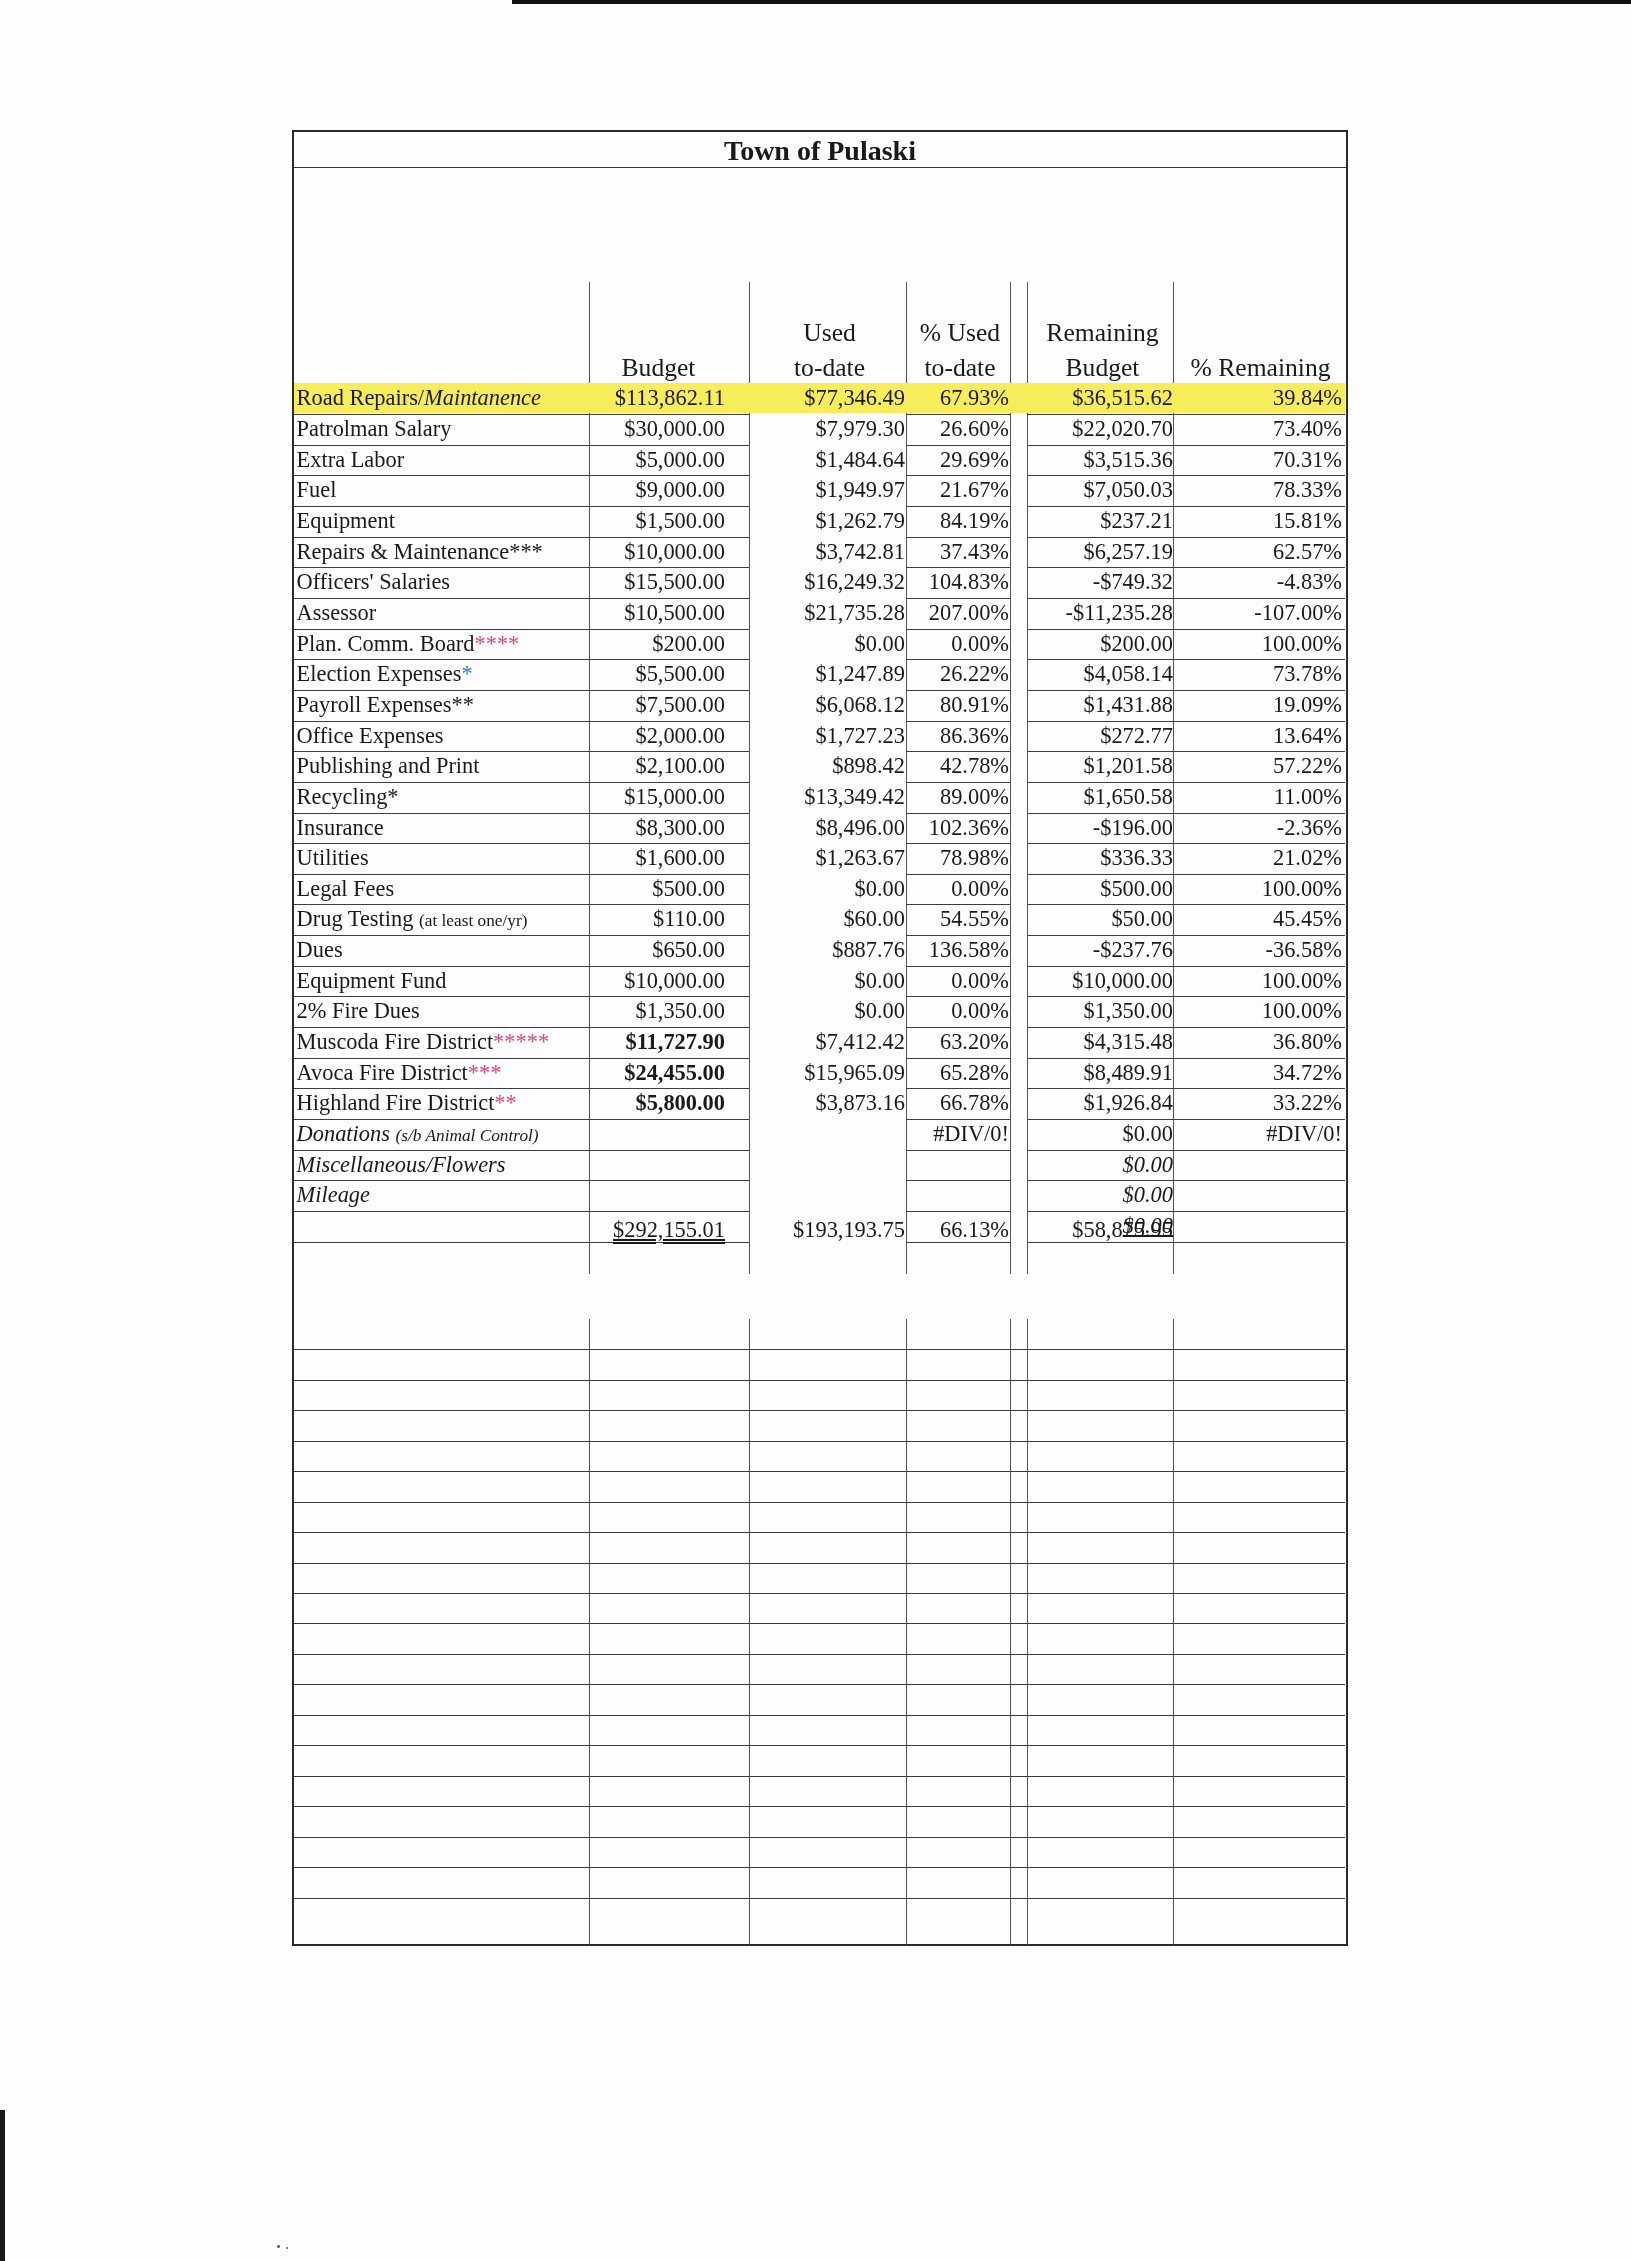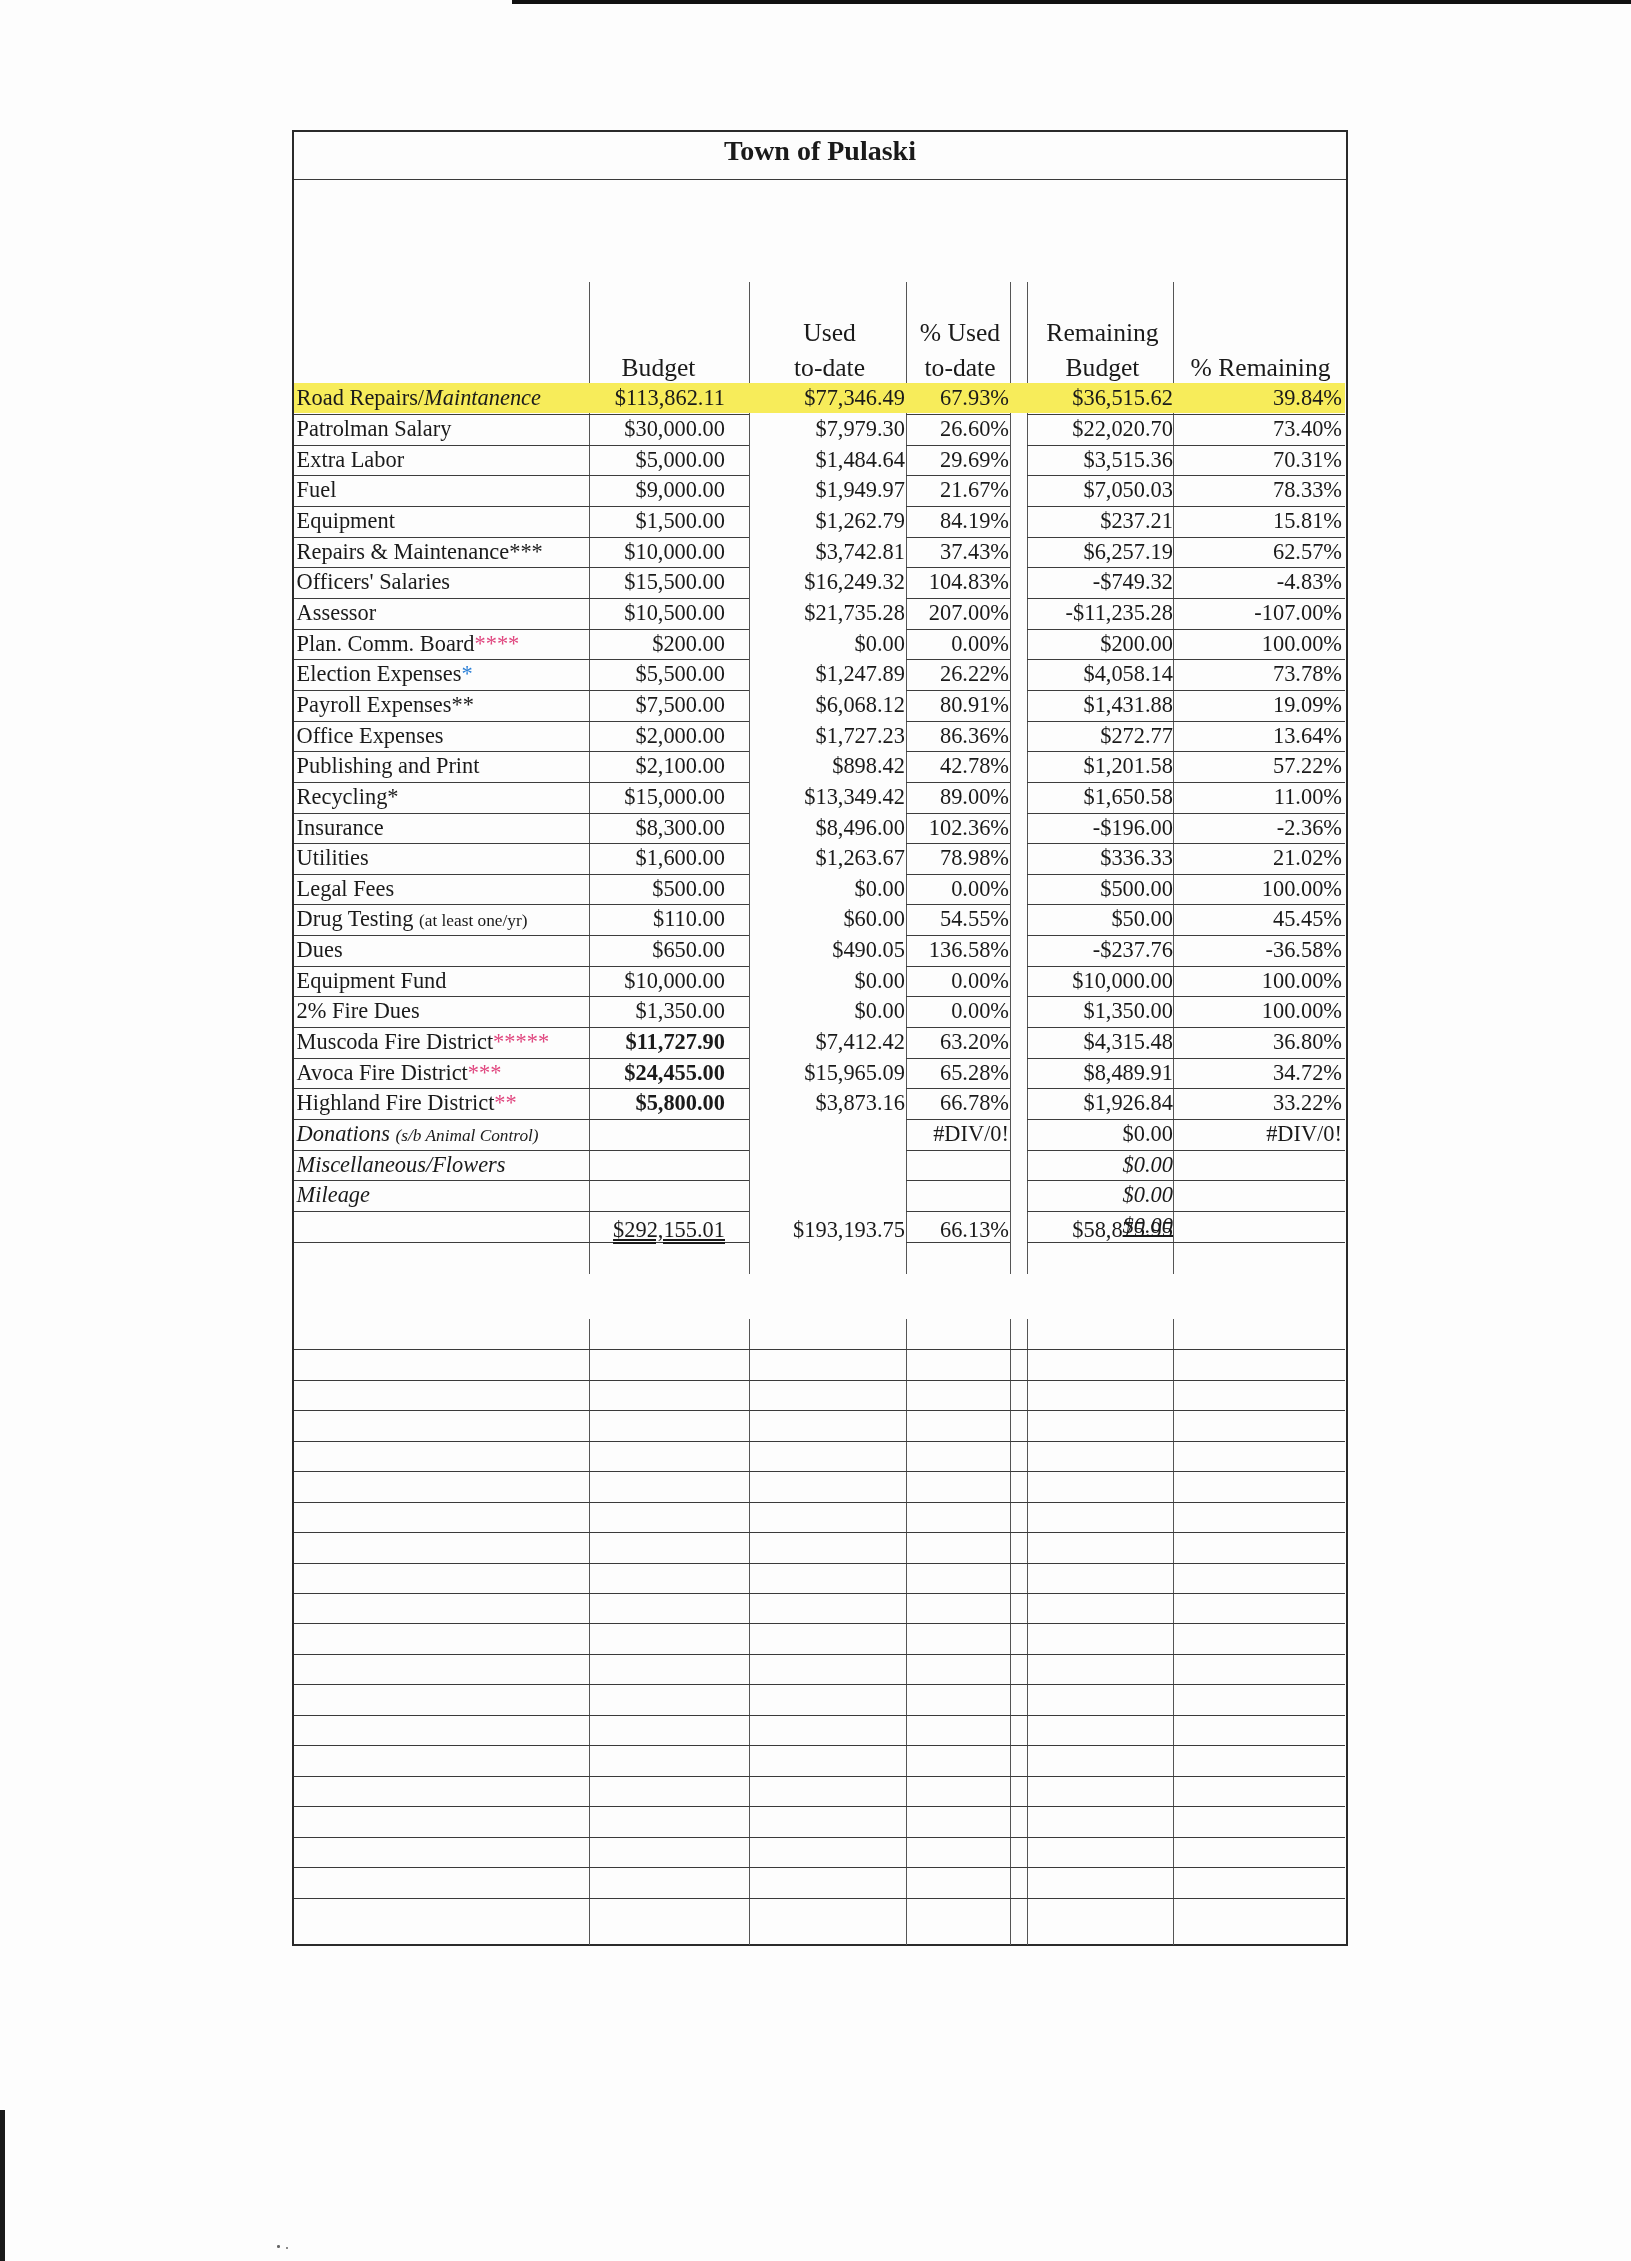--- a/index.html
+++ b/index.html
@@ -12,21 +12,21 @@
   .speck { position: absolute; width: 2.6px; height: 2.6px; background: #666; border-radius: 50%; }
 
   .sheet {
     position: absolute; left: 292px; top: 130px; width: 1056px; height: 1816px;
     border: 2.6px solid #2a2a2a; box-sizing: border-box;
   }
   .title-row {
     position: absolute; left: 0; right: 0; text-align: center; font-weight: bold;
     border-bottom: 1.3px solid #3a3a3a; box-sizing: border-box;
   }
-  .t1 { top: 0; height: 48px; font-size: 28px; line-height: 38px; }
+  .t1 { top: 0; height: 36px; font-size: 28px; line-height: 38px; }
   .t2 { top: 40px; height: 36px; font-size: 25.6px; line-height: 36px; }
   .t3 { top: 76px; height: 37px; font-size: 25.6px; line-height: 37px; }
   .t4 { top: 113px; height: 36px; font-size: 26px; line-height: 36px; border-bottom: 1.9px solid #2a2a2a; }
 
   
   .vline { position: absolute; width: 0; border-left: 1.3px solid #555; }
   .hdr { position: absolute; font-size: 25.6px; line-height: 35px; text-align: center; }
 
   .row {
     position: absolute; left: 0; width: 1051px; height: 30px; box-sizing: border-box;
@@ -275,21 +275,21 @@
         <span class="cell c-pused">54.55%</span>
         <span class="cell c-rem">$50.00</span>
         <span class="cell c-prem">45.45%</span>
       </div>
       <div class="hrule" style="left: 0px; width: 455px; top: 803px;"></div>
       <div class="hrule" style="left: 612px; width: 104px; top: 803px;"></div>
       <div class="hrule" style="left: 733px; width: 318px; top: 803px;"></div>
       <div class="row" style="top: 803px;">
         <span class="cell c-label"><span>Dues</span></span>
         <span class="cell c-budget">$650.00</span>
-        <span class="cell c-used">$490.05</span>
+        <span class="cell c-used">$887.76</span>
         <span class="cell c-pused">136.58%</span>
         <span class="cell c-rem">-$237.76</span>
         <span class="cell c-prem">-36.58%</span>
       </div>
       <div class="hrule" style="left: 0px; width: 455px; top: 834px;"></div>
       <div class="hrule" style="left: 612px; width: 104px; top: 834px;"></div>
       <div class="hrule" style="left: 733px; width: 318px; top: 834px;"></div>
       <div class="row" style="top: 834px; padding-left: 11px;">
         <span class="cell c-label"><span>Equipment Fund</span></span>
         <span class="cell c-budget">$10,000.00</span>

